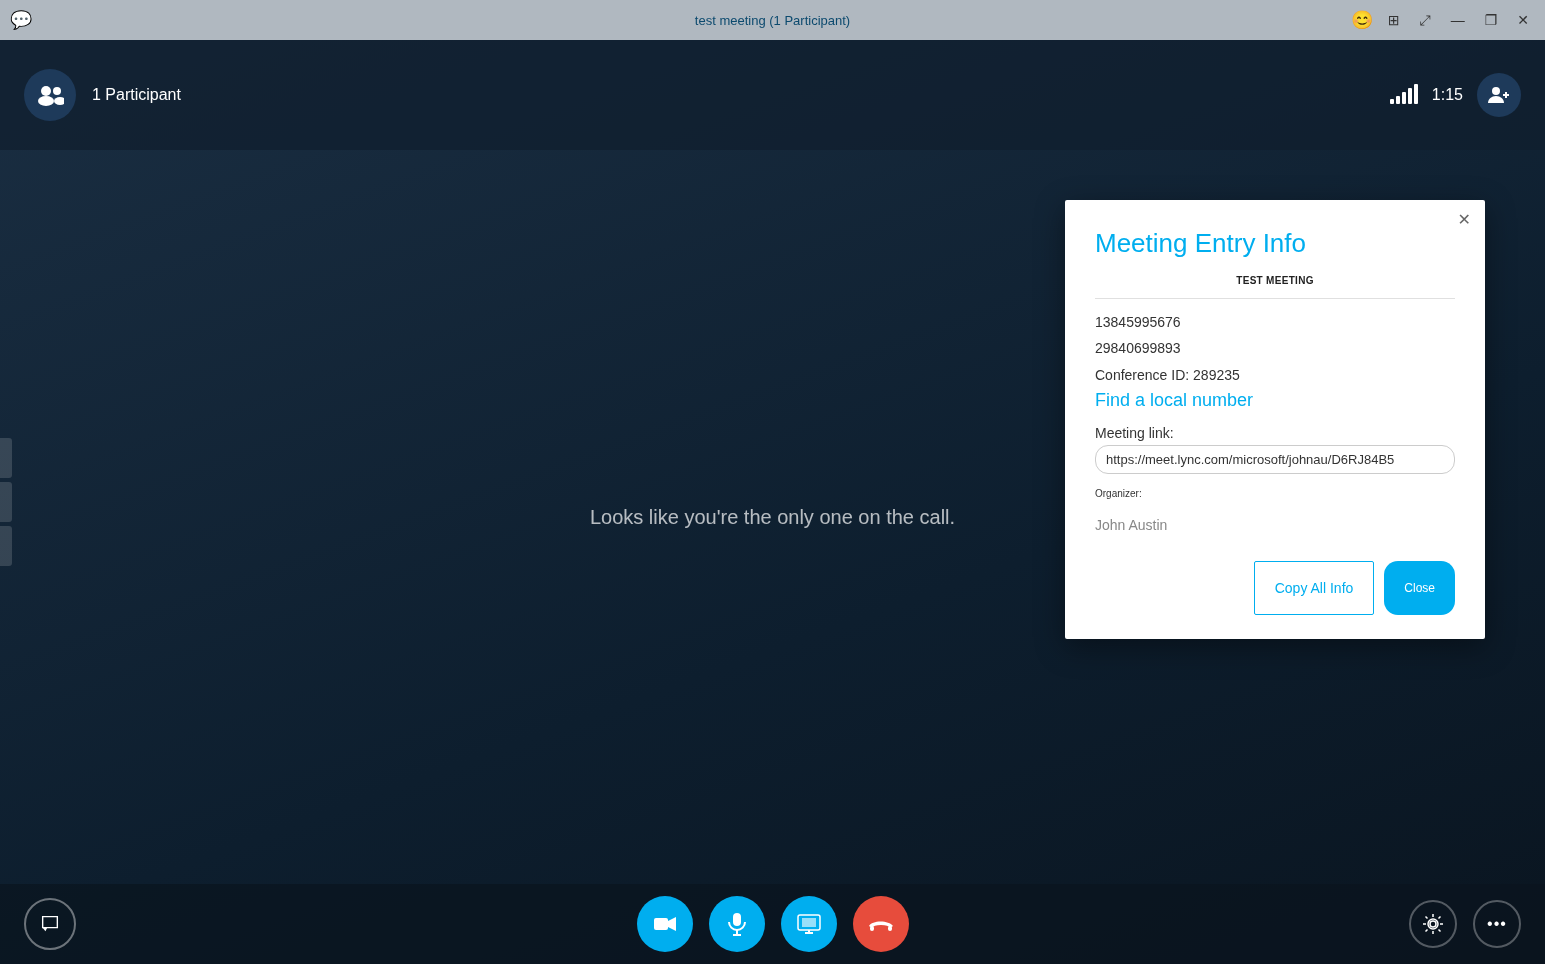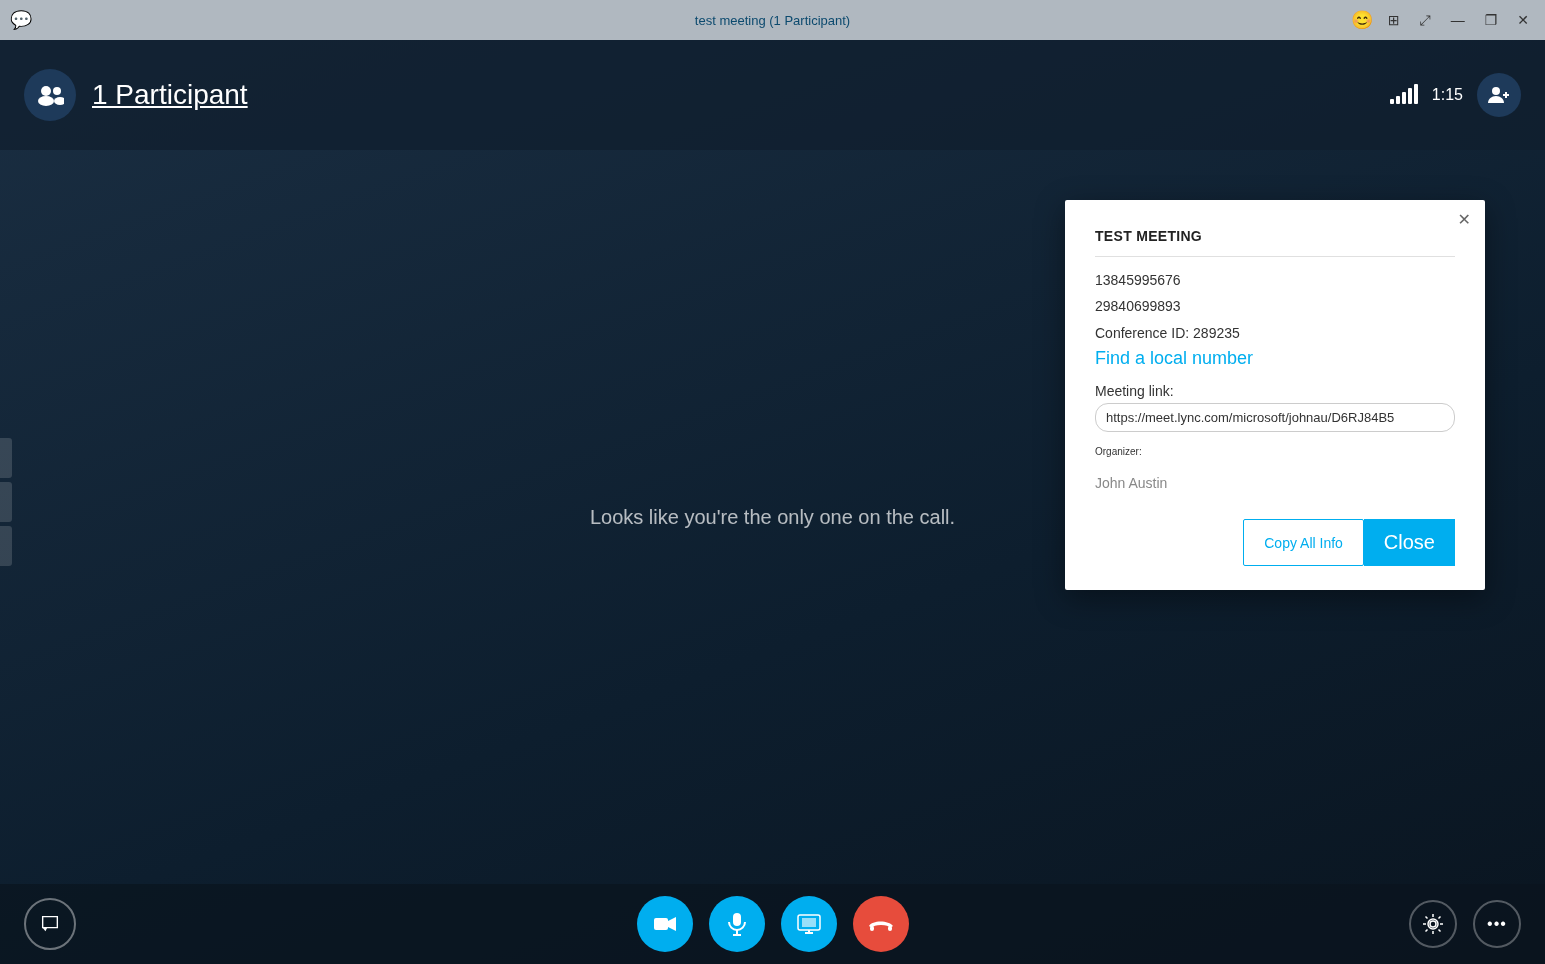--- a/index.html
+++ b/index.html
@@ -80,24 +80,23 @@
       height: 52px;
       border-radius: 50%;
       background: #1e3a5a;
       display: flex;
       align-items: center;
       justify-content: center;
       font-size: 22px;
       color: #fff;
     }
     .participant-count {
-      font-size: 28px;
+      font-size: 16px;
       color: #fff;
       font-weight: 300;
-      text-decoration: underline;
     }
     .header-right {
       display: flex;
       align-items: center;
       gap: 14px;
     }
     .signal-bars {
       display: flex;
       align-items: flex-end;
       gap: 2px;
@@ -165,28 +164,29 @@
     .dialog-content {
       padding: 28px 30px 24px 30px;
     }
     .dialog-title {
       font-size: 26px;
       color: #00aeef;
       font-weight: 300;
       margin-bottom: 16px;
     }
     .dialog-meeting-name {
-      font-size: 14px;
+      font-size: 10px;
       font-weight: 700;
       color: #222;
       padding-bottom: 12px;
       border-bottom: 1px solid #e0e0e0;
       margin-bottom: 12px;
       text-transform: uppercase;
       letter-spacing: 0.3px;
+      text-align: center;
     }
     .dialog-info-line {
       font-size: 14px;
       color: #333;
       margin-bottom: 4px;
       line-height: 1.6;
     }
     .dialog-link {
       font-size: 18px;
       color: #00aeef;
@@ -222,39 +222,40 @@
       margin-bottom: 18px;
     }
     .dialog-organizer-name {
       font-size: 14px;
       color: #888;
       margin-bottom: 20px;
     }
     .dialog-footer {
       display: flex;
       justify-content: flex-end;
+      gap: 10px;
       padding-top: 8px;
     }
     .btn-copy {
       padding: 8px 20px;
       border: 1px solid #00aeef;
       background: #fff;
       color: #00aeef;
       font-size: 14px;
       cursor: pointer;
       border-radius: 2px;
     }
     .btn-close {
-      padding: 12px 20px;
+      padding: 20px 20px;
       border: none;
       background: #00aeef;
       color: #fff;
-      font-size: 20px;
-      cursor: pointer;
-      border-radius: 0;
+      font-size: 12px;
+      cursor: pointer;
+      border-radius: 14px;
     }
 
     
     .bottom-bar {
       width: 100%;
       height: 80px;
       display: flex;
       align-items: center;
       justify-content: space-between;
       padding: 0 24px;
@@ -389,20 +390,21 @@
     <div class="side-btn"></div>
     <div class="side-btn"></div>
   </div>
 
   <div class="center-message">
     <span class="only-one-msg">Looks like you're the only one on the call.</span>
 
     <div class="dialog-overlay">
       <button class="dialog-close">✕</button>
       <div class="dialog-content">
+        <div class="dialog-title">Meeting Entry Info</div>
         <div class="dialog-meeting-name">TEST MEETING</div>
         <div class="dialog-info-line">13845995676</div>
         <div class="dialog-info-line">29840699893</div>
         <div class="dialog-info-line">
           <span>Conference ID: </span>
           <span>289235</span>
         </div>
         <a class="dialog-link">Find a local number</a>
         <div class="dialog-section-label">Meeting link:</div>
         <div class="dialog-meeting-link-box">https://meet.lync.com/microsoft/johnau/D6RJ84B5</div>

